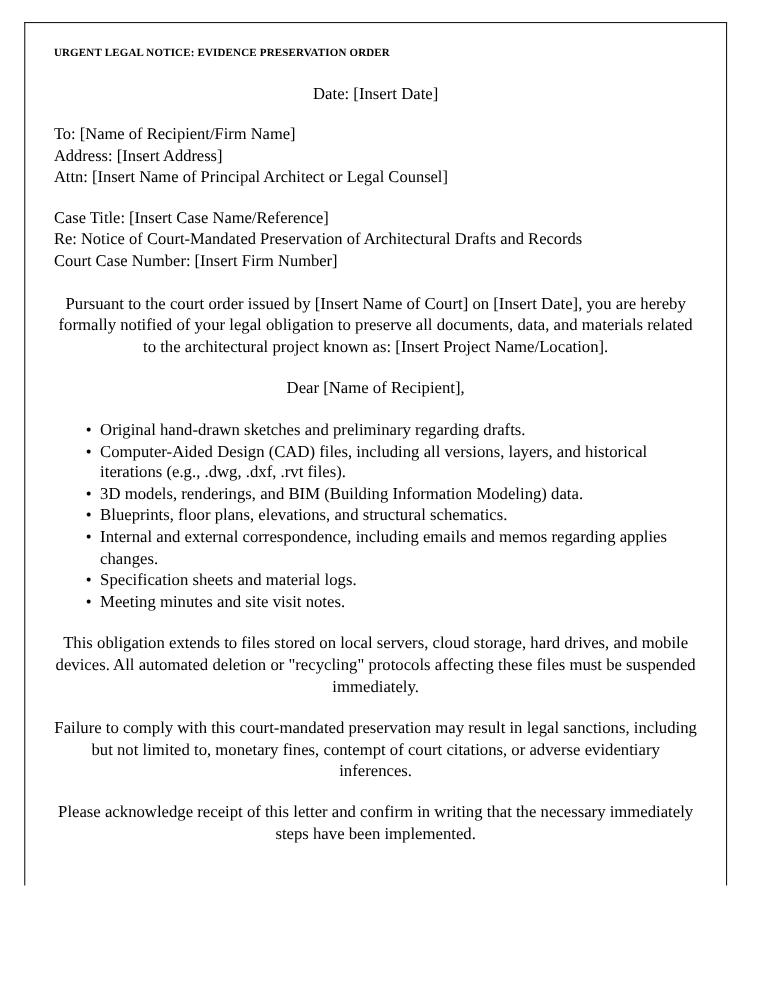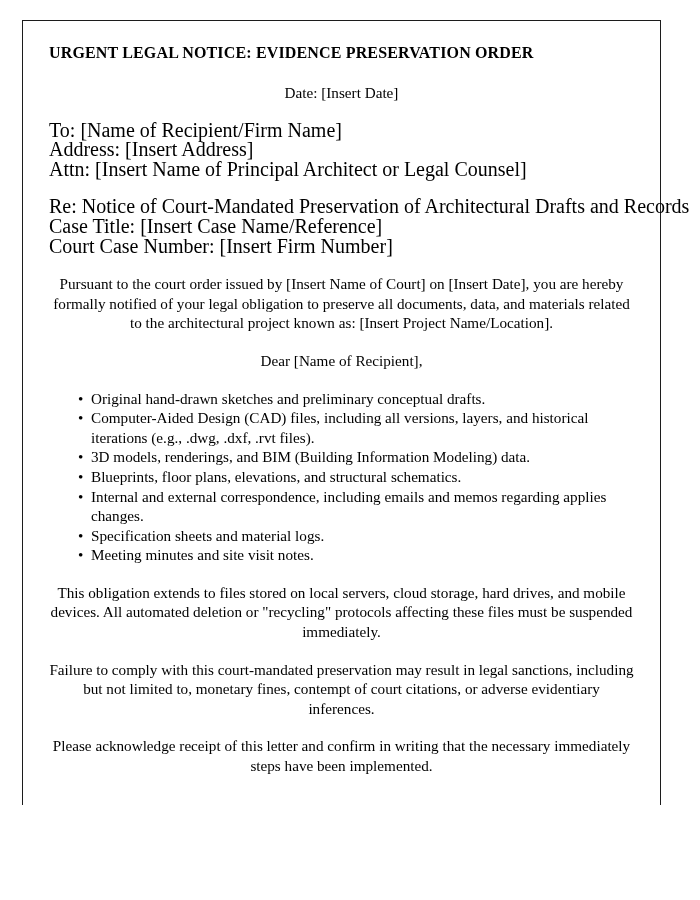--- a/index.html
+++ b/index.html
@@ -31,38 +31,38 @@
   }
 
   .doc-body {
     position: absolute;
     left: 26px;
     top: 22px;
     width: 585px;
   }
 
   .doc-title {
-    font-size: 16px;
+    font-size: 10px;
     font-weight: bold;
     letter-spacing: 0.15px;
     line-height: 1.25;
     margin: 0 0 20px 0;
     white-space: nowrap;
   }
 
   .para {
     font-size: 15.2px;
     line-height: 19.6px;
     margin: 0 0 18px 0;
     text-align: center;
   }
 
   
   .line-block {
-    font-size: 20px;
+    font-size: 15px;
     line-height: 19.6px;
     margin: 0 0 18px 0;
   }
   .line-block .line {
     white-space: nowrap;
   }
 
   .bullet-list {
     list-style: none;
     margin: 0 0 18px 0;
@@ -94,32 +94,32 @@
 
     <p class="para">Date: [Insert Date]</p>
 
     <div class="line-block">
       <div class="line">To: [Name of Recipient/Firm Name]</div>
       <div class="line">Address: [Insert Address]</div>
       <div class="line">Attn: [Insert Name of Principal Architect or Legal Counsel]</div>
     </div>
 
     <div class="line-block">
+      <div class="line">Case Title: [Insert Case Name/Reference]</div>
       <div class="line">Re: Notice of Court-Mandated Preservation of Architectural Drafts and Records</div>
-      <div class="line">Case Title: [Insert Case Name/Reference]</div>
       <div class="line">Court Case Number: [Insert Firm Number]</div>
     </div>
 
     <p class="para">Pursuant to the court order issued by [Insert Name of Court] on [Insert Date], you are hereby formally notified of your legal obligation to preserve all documents, data, and materials related to the architectural project known as: [Insert Project Name/Location].</p>
 
     <p class="para">Dear [Name of Recipient],</p>
 
 
     <ul class="bullet-list">
-      <li>Original hand-drawn sketches and preliminary conceptual drafts.</li>
+      <li>Original hand-drawn sketches and preliminary regarding drafts.</li>
       <li>Computer-Aided Design (CAD) files, including all versions, layers, and historical iterations (e.g., .dwg, .dxf, .rvt files).</li>
       <li>3D models, renderings, and BIM (Building Information Modeling) data.</li>
       <li>Blueprints, floor plans, elevations, and structural schematics.</li>
       <li>Internal and external correspondence, including emails and memos regarding applies changes.</li>
       <li>Specification sheets and material logs.</li>
       <li>Meeting minutes and site visit notes.</li>
     </ul>
 
     <p class="para">This obligation extends to files stored on local servers, cloud storage, hard drives, and mobile devices. All automated deletion or "recycling" protocols affecting these files must be suspended immediately.</p>
 

